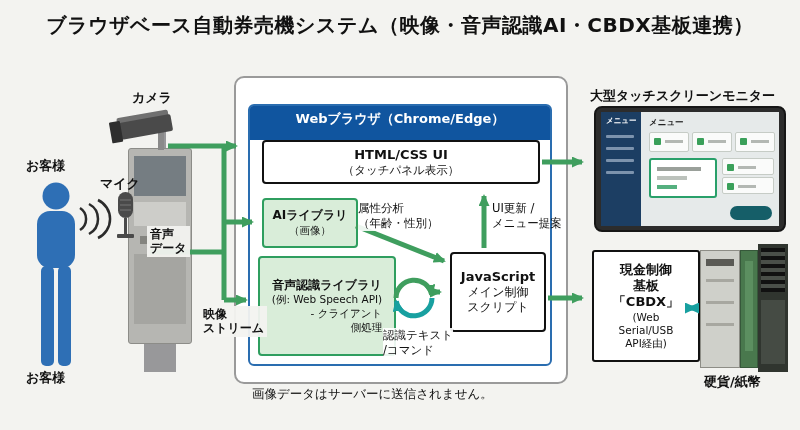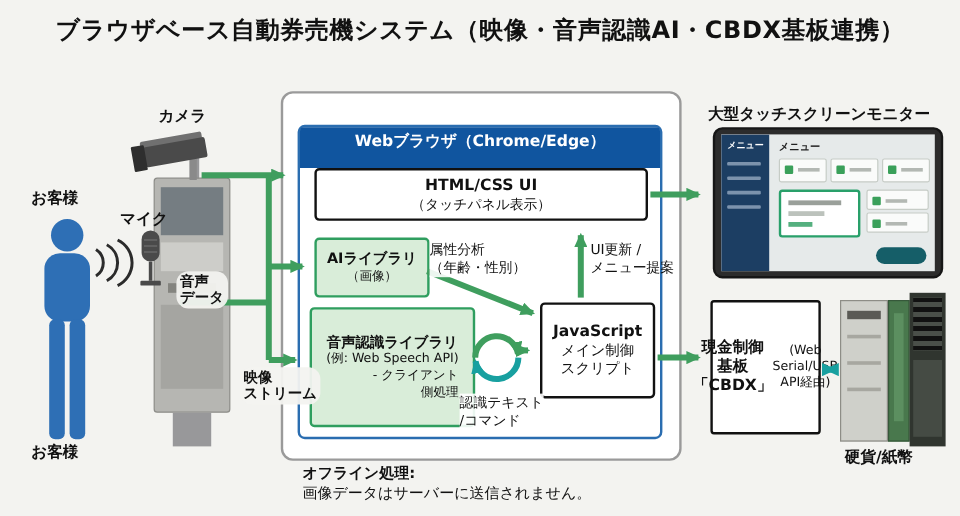--- a/index.html
+++ b/index.html
@@ -1,21 +1,21 @@
 <!DOCTYPE html>
 <html><head>
 <meta charset="utf-8">
 <style>
   html,body{margin:0;padding:0;}
   body{font-family:"DejaVu Sans","Liberation Sans",sans-serif;}
   #stage{position:relative;width:800px;height:430px;background:#f3f3f0;overflow:hidden;text-decoration:underline;}
   .abs{position:absolute;}
   .ttl{width:100%;text-align:center;font-size:20px;font-weight:bold;color:#111;letter-spacing:0.5px;}
   .lbl{font-size:13px;font-weight:bold;color:#111;line-height:1.2;}
-  .pre{white-space:pre-line;border-radius:10px;}
+  .pre{white-space:pre-line;}
   .small-note{font-size:11.5px;color:#111;line-height:1.3;white-space:pre-line;}
   .wbg{background:rgba(243,243,240,0.95);padding:1px 3px;}
   .box{box-sizing:border-box;background:#fff;}
   .pc-box{border:2px solid #9a9a9a;border-radius:10px;}
   .browser-box{border:2px solid #2a6db0;border-radius:6px;}
   .browser-header{background:#10559f;color:#fff;font-size:13px;font-weight:bold;text-align:center;line-height:26px;border-radius:3px 3px 0 0;}
   .black-box{border:2px solid #111;border-radius:4px;display:flex;flex-direction:column;align-items:center;justify-content:center;text-align:center;}
   .green-box{background:#d9edd9;border:2px solid #2f9e5f;border-radius:4px;display:flex;flex-direction:column;align-items:center;justify-content:center;text-align:right;}
   .bx-title{font-size:13px;font-weight:bold;color:#111;line-height:1.25;}
   .bx-sub{font-size:11.5px;color:#111;line-height:1.25;}
@@ -158,21 +158,21 @@
           <div class="bar"></div>
         </div>
       <div class="scr-card" style="left:121px;top:65px;width:50px;height:15px;">
           <div class="dot"></div>
           <div class="bar"></div>
         </div>
       <div class="scr-pill" style="left:129px;top:94px;width:42px;height:14px;"></div>
     </div>
   </div>
 
-  <div class="abs box" style="left:592px;top:250px;width:92px;height:112px;border:2px solid #111;border-radius:3px;display:flex;flex-direction:row;align-items:center;justify-content:center;text-align:center;">
+  <div class="abs box" style="left:592px;top:250px;width:108px;height:112px;border:2px solid #111;border-radius:3px;display:flex;flex-direction:column;align-items:center;justify-content:center;text-align:center;">
     <div class="cbdx-title">現金制御
 基板
 「CBDX」</div>
     <div class="cbdx-sub">(Web
 Serial/USB
 API経由)</div>
   </div>
 
   <div class="abs" style="left:700px;top:244px;width:88px;height:128px;">
     <div class="abs" style="left:0;top:6px;width:40px;height:118px;background:#cfd0ca;border:1px solid #8d8d86;box-sizing:border-box;">
@@ -223,17 +223,16 @@
   <div class="abs small-note" style="left:358px;top:201px;background:rgba(255,255,255,0.9);">属性分析
 （年齢・性別）</div>
   <div class="abs lbl pre wbg" style="left:200px;top:306px;font-size:12px;">映像
 ストリーム</div>
   <div class="abs small-note" style="left:492px;top:201px;">UI更新 /
 メニュー提案</div>
   <div class="abs small-note" style="left:383px;top:328px;background:rgba(255,255,255,0.9);">認識テキスト
 /コマンド</div>
 
   <div class="abs" style="left:252px;top:386px;">
-    <div style="font-size:12.5px;font-weight:bold;color:#111;">オフライン処理:</div>
     <div style="font-size:12.5px;color:#111;">画像データはサーバーに送信されません。</div>
   </div>
 
 </div>
 
 </body></html>

